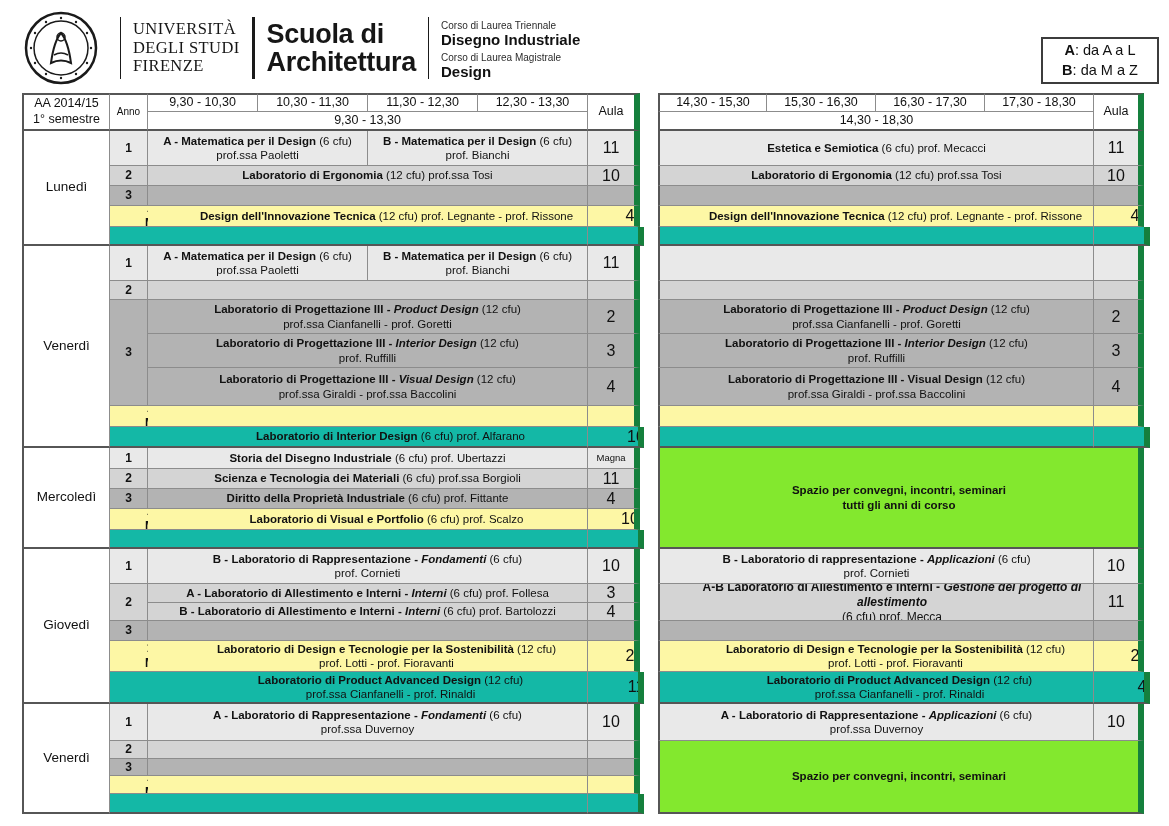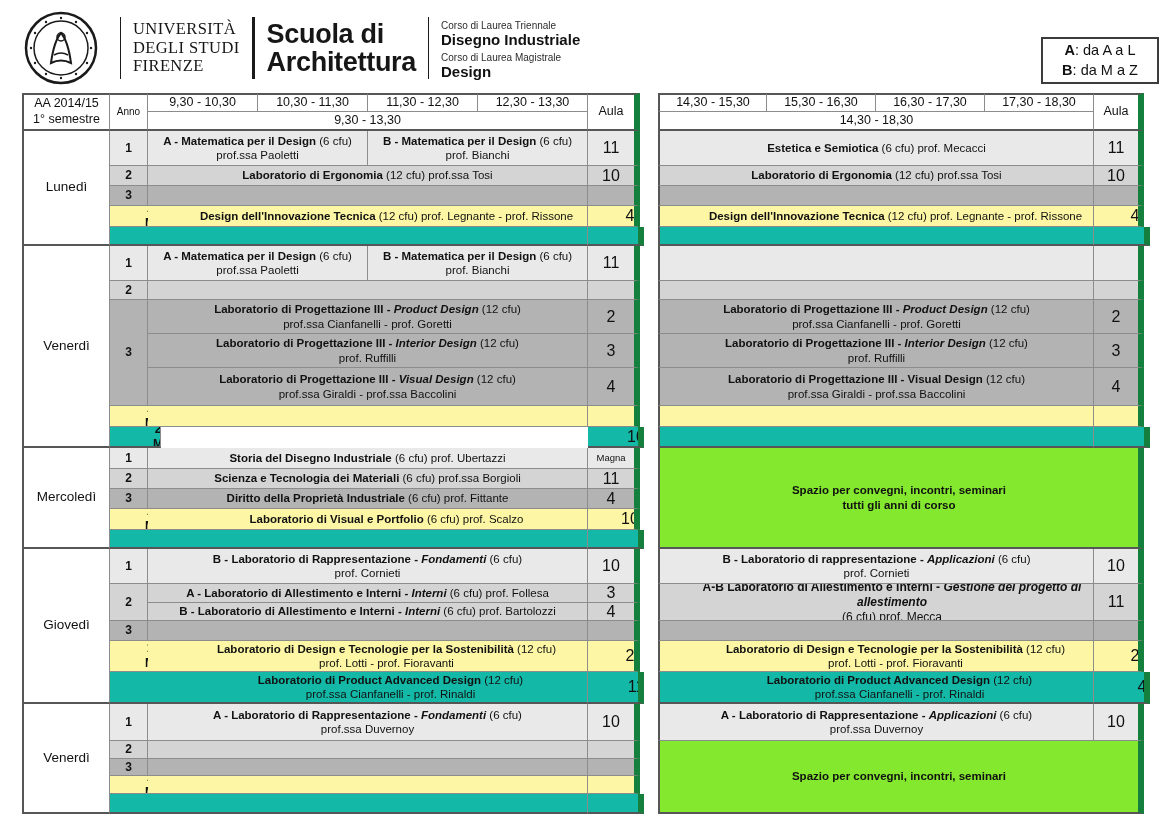--- a/index.html
+++ b/index.html
@@ -220,20 +220,23 @@
   </div>
   <div class="c aula bg3 rr" style="grid-area:12/13/13/14">4</div>
 
   <div class="c anno bgY" style="grid-area:13/2/14/3">1 M</div>
   <div class="c bgY" style="grid-area:13/3/14/7"></div>
   <div class="c bgY rr" style="grid-area:13/7/14/8"></div>
   <div class="c bgY ll" style="grid-area:13/9/14/13"></div>
   <div class="c bgY rr" style="grid-area:13/13/14/14"></div>
 
   <div class="c anno bgO bb" style="grid-area:14/2/15/3">2 M</div>
+  <div class="c bgO bb" style="grid-area:14/3/15/7">
+    <div class="ln"><span class="b">Laboratorio di Interior Design</span><span> (6 cfu) prof. Alfarano</span></div>
+  </div>
   <div class="c aula bgO bb rr" style="grid-area:14/7/15/8">10</div>
   <div class="c bgO bb ll" style="grid-area:14/9/15/13"></div>
   <div class="c bgO bb rr" style="grid-area:14/13/15/14"></div>
 
   <div class="c day ll bb" style="grid-area:15/1/20/2">Mercoledì</div>
   <div class="c anno bg1" style="grid-area:15/2/16/3">1</div>
   <div class="c bg1" style="grid-area:15/3/16/7">
     <div class="ln"><span class="b">Storia del Disegno Industriale</span><span> (6 cfu) prof. Ubertazzi</span></div>
   </div>
   <div class="c magna bg1 rr" style="grid-area:15/7/16/8">Magna</div>

